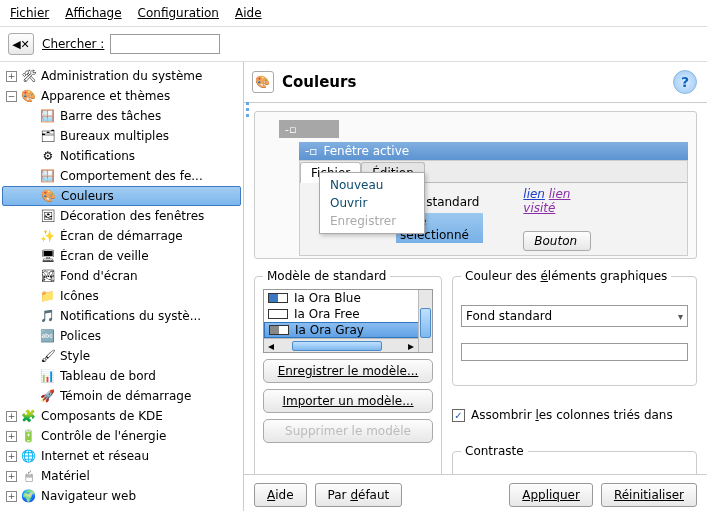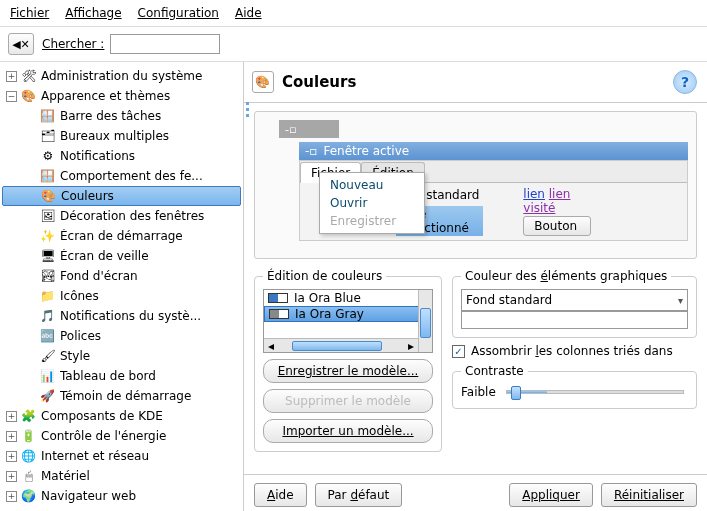--- a/index.html
+++ b/index.html
@@ -45,23 +45,23 @@
   fieldset { border:1px solid #ccc; border-radius:4px; padding:6px 8px 8px 8px; margin:0;}
   legend { padding:0 4px; }
   .listbox { border:1px solid #999; height:64px; overflow:hidden; position:relative;}
   .lrow { display:flex; align-items:center; gap:6px; height:16px; padding:0 4px;}
   .lrow.sel2 { background:linear-gradient(#8bbef0,#5fa1e4); border:1px solid #2f74bf;}
   .sw { width:20px; height:10px; border:1px solid #333;}
   .hscroll { position:absolute; left:0; right:14px; bottom:0; height:14px; background:#e7e7e7; border-top:1px solid #bbb; display:flex; align-items:center;}
   .vscroll { position:absolute; top:0; bottom:0; right:0; width:14px; background:#e7e7e7; border-left:1px solid #bbb;}
   .vthumb { position:absolute; left:1px; right:1px; top:18px; height:30px; background:linear-gradient(#bfe0ff,#7fb8ef); border:1px solid #4c8cc9; border-radius:2px;}
   .hthumb { margin-left:14px; width:90px; height:10px; background:linear-gradient(#bfe0ff,#7fb8ef); border:1px solid #4c8cc9; border-radius:2px;}
-  .pushbtn { display:block; width:100%; border:1px solid #aaa; border-radius:10px; background:linear-gradient(#fdfdfd,#e7e7e7); padding:4px 0; margin-top:6px; text-align:center;}
+  .pushbtn { display:block; width:100%; border:1px solid #aaa; border-radius:5px; background:linear-gradient(#fdfdfd,#e7e7e7); padding:4px 0; margin-top:6px; text-align:center;}
   .pushbtn.dis { color:#bbb; }
-  .row { display:flex; align-items:center; gap:6px; margin:0 0;}
+  .row { display:flex; align-items:center; gap:6px; margin:16px 0;}
   .combo { flex:1; height:22px; border:1px solid #999; background:#fff; display:flex; align-items:center; padding:0 4px; justify-content:space-between;}
   .combo::after { content:"▾"; color:#555; font-size:10px;}
   .cbox { width:13px; height:13px; border:1px solid #666; background:#fff; display:inline-flex; align-items:center; justify-content:center; font-size:10px; color:#1a5fb4;}
   .slider { flex:1; height:4px; background:#ddd; border:1px solid #bbb; position:relative; margin:6px 4px;}
   .slider .th { position:absolute; top:-5px; left:4px; width:10px; height:14px; background:linear-gradient(#c7e2ff,#7fb8ef); border:1px solid #3d7cc0; border-radius:2px;}
   .slider.fill::before { content:""; position:absolute; left:0; top:0; bottom:0; width:40px; background:linear-gradient(#a6d0f6,#6ca9e6);}
   .footer { display:flex; justify-content:space-between; padding:8px 10px; border-top:1px solid #ccc;}
   .footer .grp { display:flex; gap:8px;}
   .fbtn { border:1px solid #999; border-radius:3px; background:linear-gradient(#fdfdfd,#e7e7e7); padding:4px 12px;}
   .dots { position:absolute; left:0; top:40px; width:6px; display:flex; flex-direction:column; gap:3px; align-items:center;}
@@ -206,58 +206,62 @@
           <div class="tabsrow">
             <div class="tab">Fichier</div>
             <div class="tab inact">Édition</div>
           </div>
           <div class="prevcells">
             <div class="cell">
               <span>exte standard</span>
               <span class="selrow">exte sélectionné</span>
             </div>
             <div class="cell" style="flex-direction:row; gap:6px; align-items:flex-start;">
-              <div style="display:flex; flex-direction:column; gap:1px;">
+              <div style="display:flex; flex-direction:column; gap:16px;font-style:italic;">
                 <span><a class="link">lien</a> <a class="vlink">lien visité</a></span>
                 <span class="btnlook">Bouton</span>
               </div>
             </div>
           </div>
         </div>
         <div class="menuopen">
           <div>Nouveau</div>
           <div>Ouvrir</div>
           <div class="dis">Enregistrer</div>
         </div>
       </div>
 
       <div class="cols2">
         <fieldset style="width:188px;">
-          <legend>Édition de couleurs</legend>
+          <legend>Modèle de standard</legend>
           <div class="listbox">
             <div class="lrow">
                 <span class="sw" style="background:linear-gradient(90deg,#3b78c4 50%,#fff 50%);"></span>
                 <span>Ia Ora Blue</span>
               </div>
+            <div class="lrow">
+                <span class="sw" style="background:linear-gradient(90deg,#fff 50%,#fff 50%);"></span>
+                <span>Ia Ora Free</span>
+              </div>
             <div class="lrow sel2">
                 <span class="sw" style="background:linear-gradient(90deg,#888 50%,#fff 50%);"></span>
                 <span>Ia Ora Gray</span>
               </div>
             <div class="vscroll">
                 <div class="vthumb"></div>
               </div>
             <div class="hscroll">
                 <span style="width:14px;text-align:center;">◂</span>
                 <div class="hthumb"></div>
                 <span style="margin-left:auto;width:14px;text-align:center;">▸</span>
               </div>
           </div>
           <div class="pushbtn"><u>Enregistrer le modèle...</u></div>
+          <div class="pushbtn"><u>Importer un modèle...</u></div>
           <div class="pushbtn dis">Supprimer le modèle</div>
-          <div class="pushbtn"><u>Importer un modèle...</u></div>
         </fieldset>
 
         <div style="flex:1; display:flex; flex-direction:column; gap:6px;">
           <fieldset>
             <legend><span>Couleur des </span><u>é</u><span>léments graphiques</span></legend>
             <div class="row">
               <div class="combo">
                   <span>Fond standard</span>
                 </div>
             </div>

